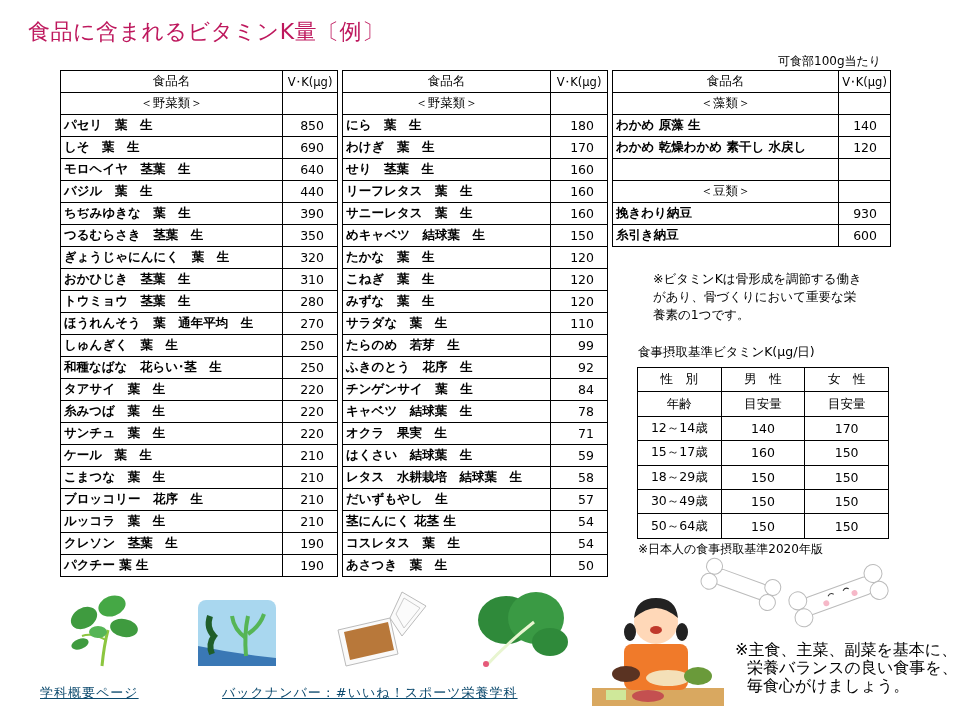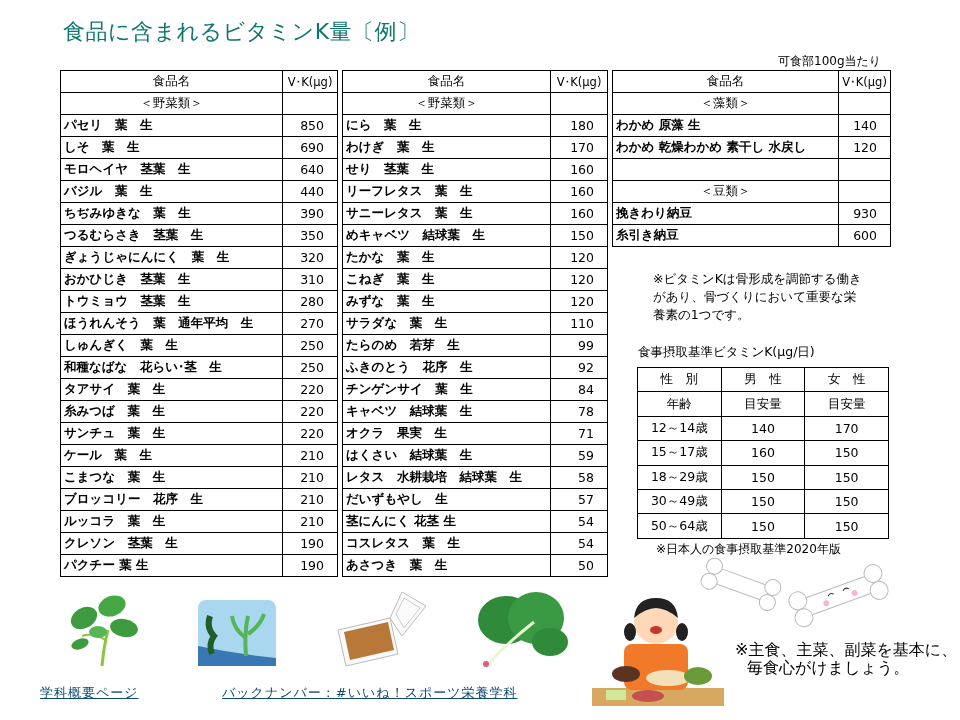--- a/index.html
+++ b/index.html
@@ -1,38 +1,38 @@
 <!DOCTYPE html>
 <html><head>
 <meta charset="utf-8">
 <style>
   * { box-sizing: border-box; margin: 0; padding: 0; }
   html, body { width: 960px; height: 720px; background: #ffffff; overflow: hidden; }
   body { position: relative; font-family: "DejaVu Sans", "Liberation Sans", sans-serif; color: #000; }
 
-  .title { position: absolute; left: 28px; top: 17px; font-size: 22px; letter-spacing: 0.5px; color: #0f766e; margin-left: 35px; }
+  .title { position: absolute; left: 28px; top: 17px; font-size: 22px; letter-spacing: 0.5px; color: #be185d; }
   .per100 { position: absolute; left: 778px; top: 53px; font-size: 12px; }
 
   table.vk { position: absolute; border-collapse: collapse; font-size: 12.5px; table-layout: fixed; }
   table.vk td { border: 1px solid #000; height: 22px; padding: 0 3px; white-space: nowrap; overflow: hidden; }
   table.vk td.name { text-align: left; font-weight: bold; }
   table.vk td.val { text-align: right; padding-right: 13px; }
   table.vk td.hdr { text-align: center; font-family: Liberation Serif, serif; }
   table.vk td.cat { text-align: center; }
   table.vk td.unit { font-size: 11.5px; text-align: center; padding: 0 1px; }
 
   #t1 { left: 60px; top: 70px; width: 277px; }
   #t2 { left: 342px; top: 70px; width: 265px; }
   #t3 { left: 612px; top: 70px; width: 278px; }
 
   .note1 { position: absolute; left: 653px; top: 270px; font-size: 12.5px; line-height: 18px; width: 210px; }
   .intake-title { position: absolute; left: 638px; top: 344px; font-size: 12.5px; }
   table.intake { position: absolute; left: 637px; top: 367px; border-collapse: collapse; table-layout: fixed; width: 252px; font-size: 12.5px; }
   table.intake td { border: 1px solid #000; height: 24.4px; text-align: center; }
-  .intake-src { position: absolute; left: 638px; top: 541px; font-size: 12px; margin-left: 18px; }
+  .intake-src { position: absolute; left: 638px; top: 541px; font-size: 12px; }
 
   .note2 { position: absolute; left: 735px; top: 641px; font-size: 16px; line-height: 18px; }
   .note2 .indent { padding-left: 12px; display: block; }
 
   .link { position: absolute; top: 684px; font-size: 13px; color: #0c4a6e; text-decoration: underline; cursor: pointer; letter-spacing: 1px; }
   .link1 { left: 40px; }
   .link2 { left: 222px; }
 
   .illust { position: absolute; }
 </style>
@@ -393,17 +393,18 @@
     <circle cx="178" cy="32" r="9" fill="#fff" stroke="#bbb"></circle>
       <circle cx="178" cy="50" r="9" fill="#fff" stroke="#bbb"></circle>
     <path d="M128 38 q3 -3 6 0 M144 38 q3 -3 6 0" stroke="#333" fill="none"></path>
     <circle cx="124" cy="44" r="3" fill="#f6b8c8"></circle>
       <circle cx="154" cy="44" r="3" fill="#f6b8c8"></circle>
   </g>
 </svg>
 
 <div class="note2">
   <span>※主食、主菜、副菜を基本に、</span>
+  <span class="indent">栄養バランスの良い食事を、</span>
   <span class="indent">毎食心がけましょう。</span>
 </div>
 
 <a class="link link1">学科概要ページ</a>
 <a class="link link2">バックナンバー：#いいね！スポーツ栄養学科</a>
 
 </body></html>

